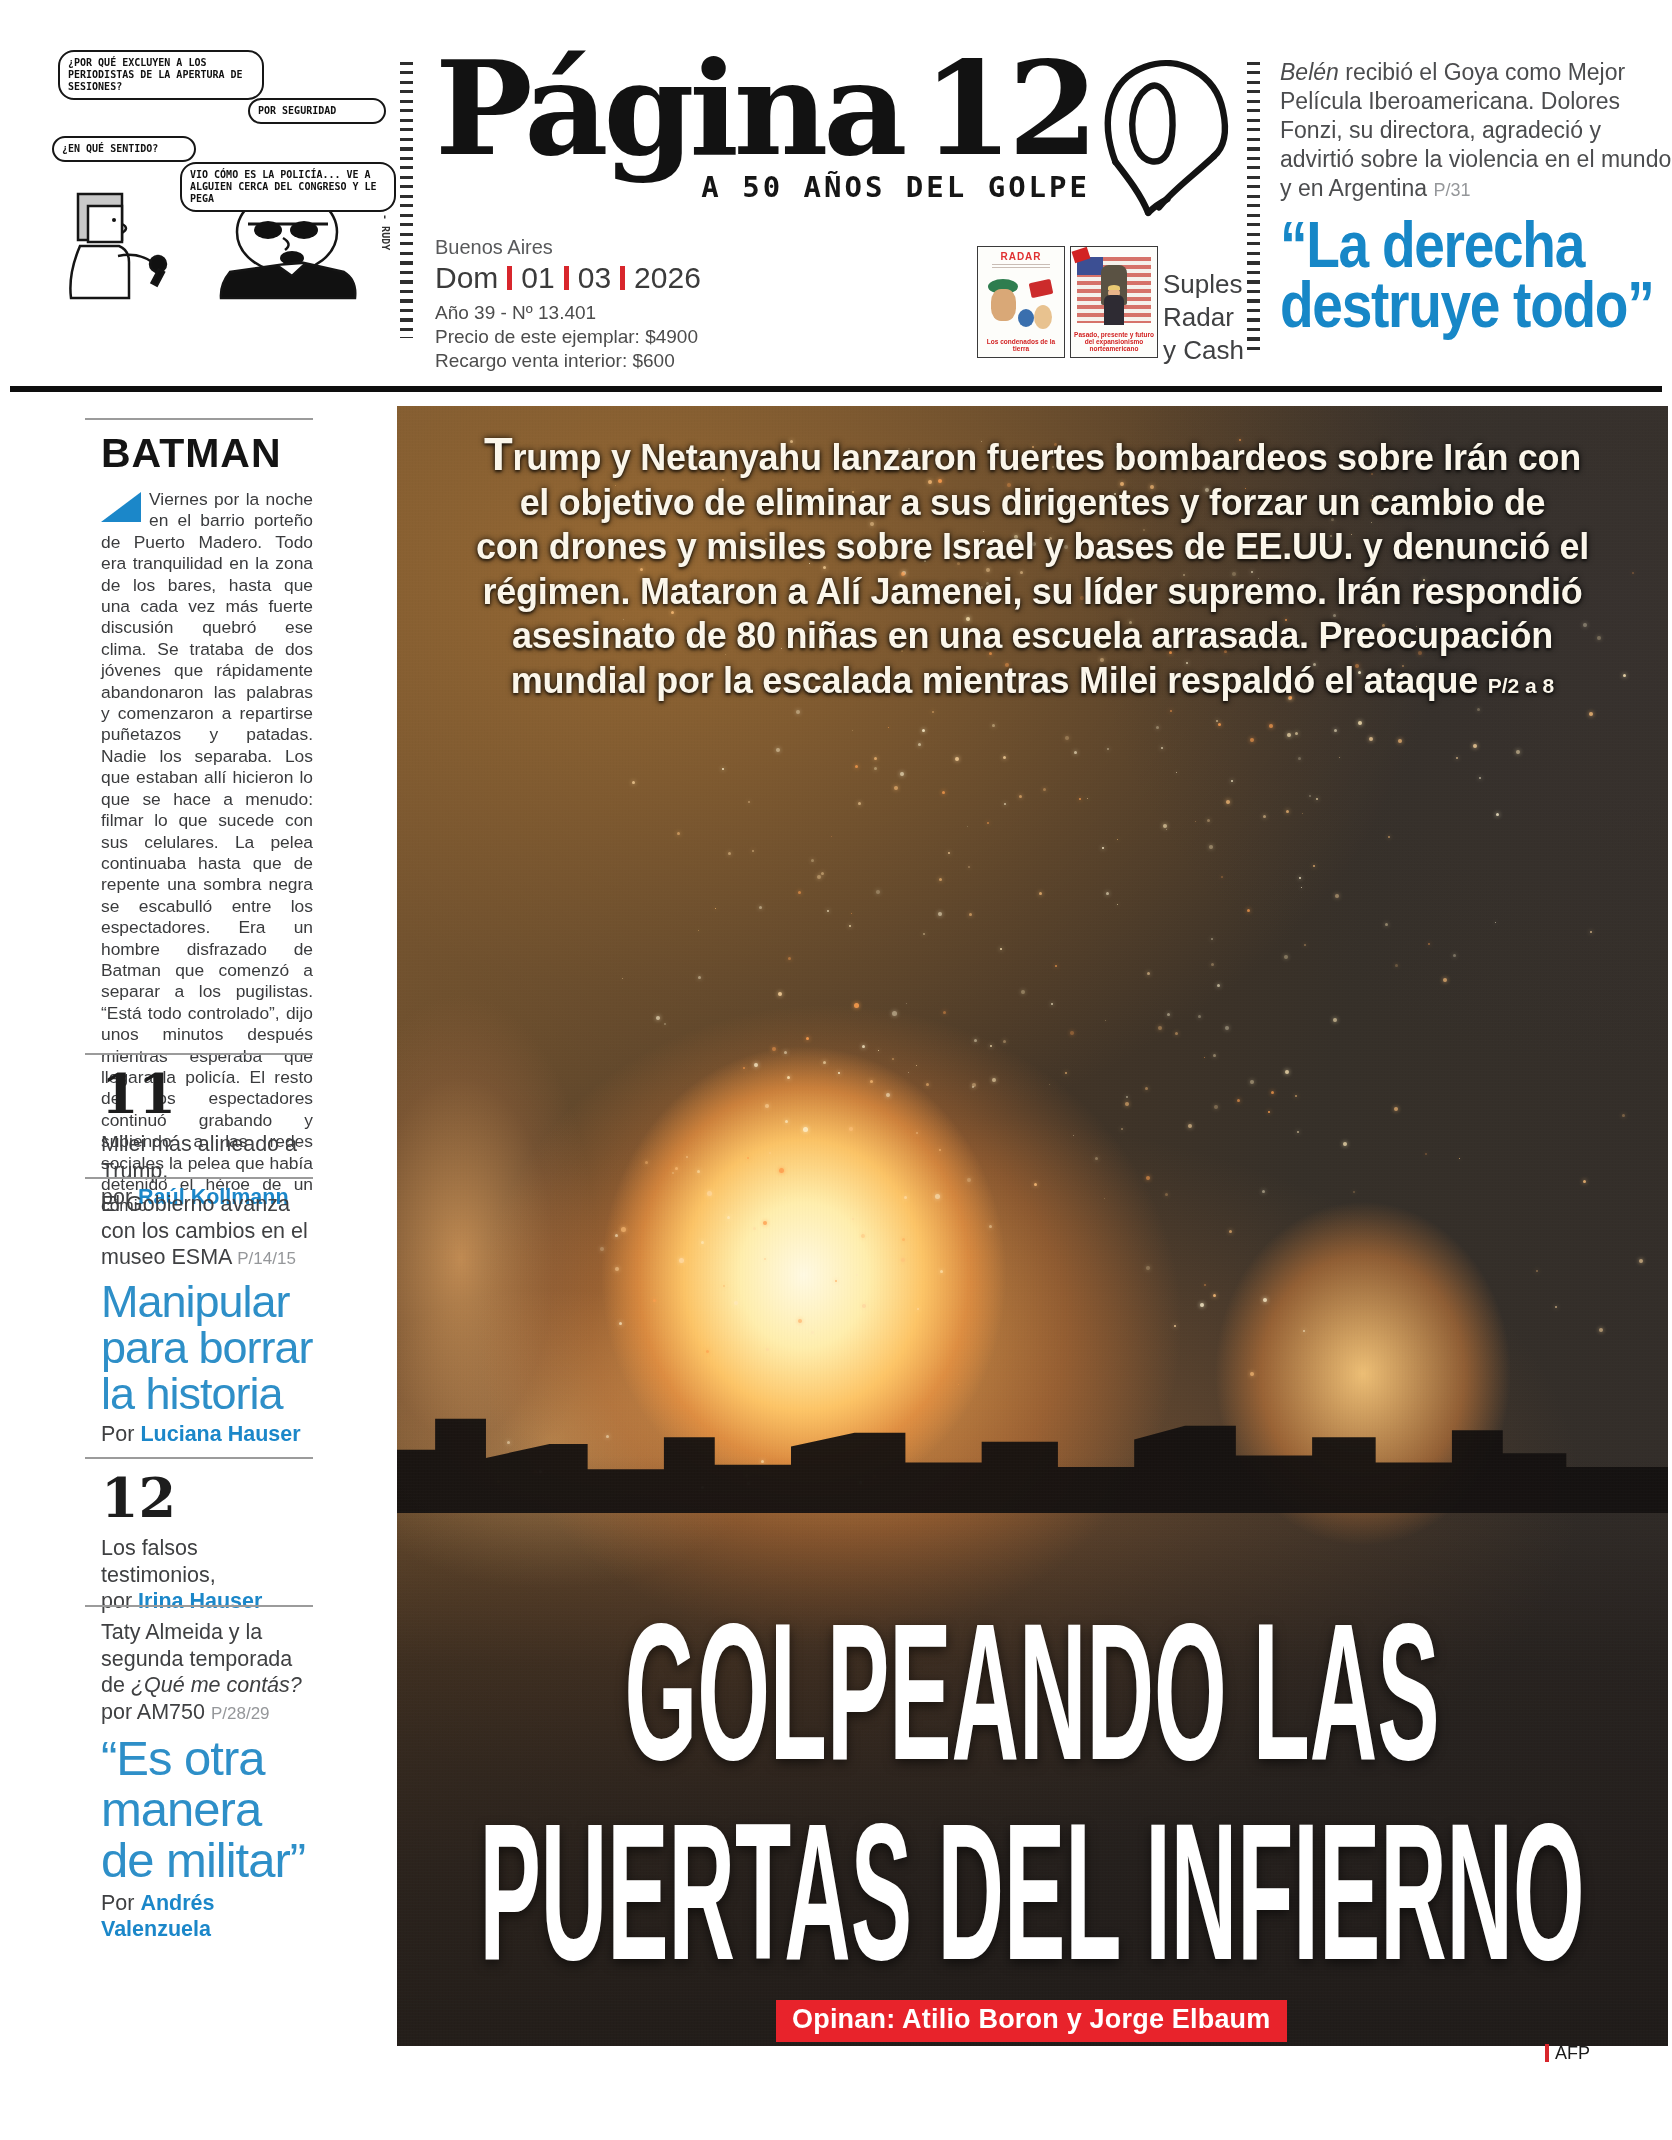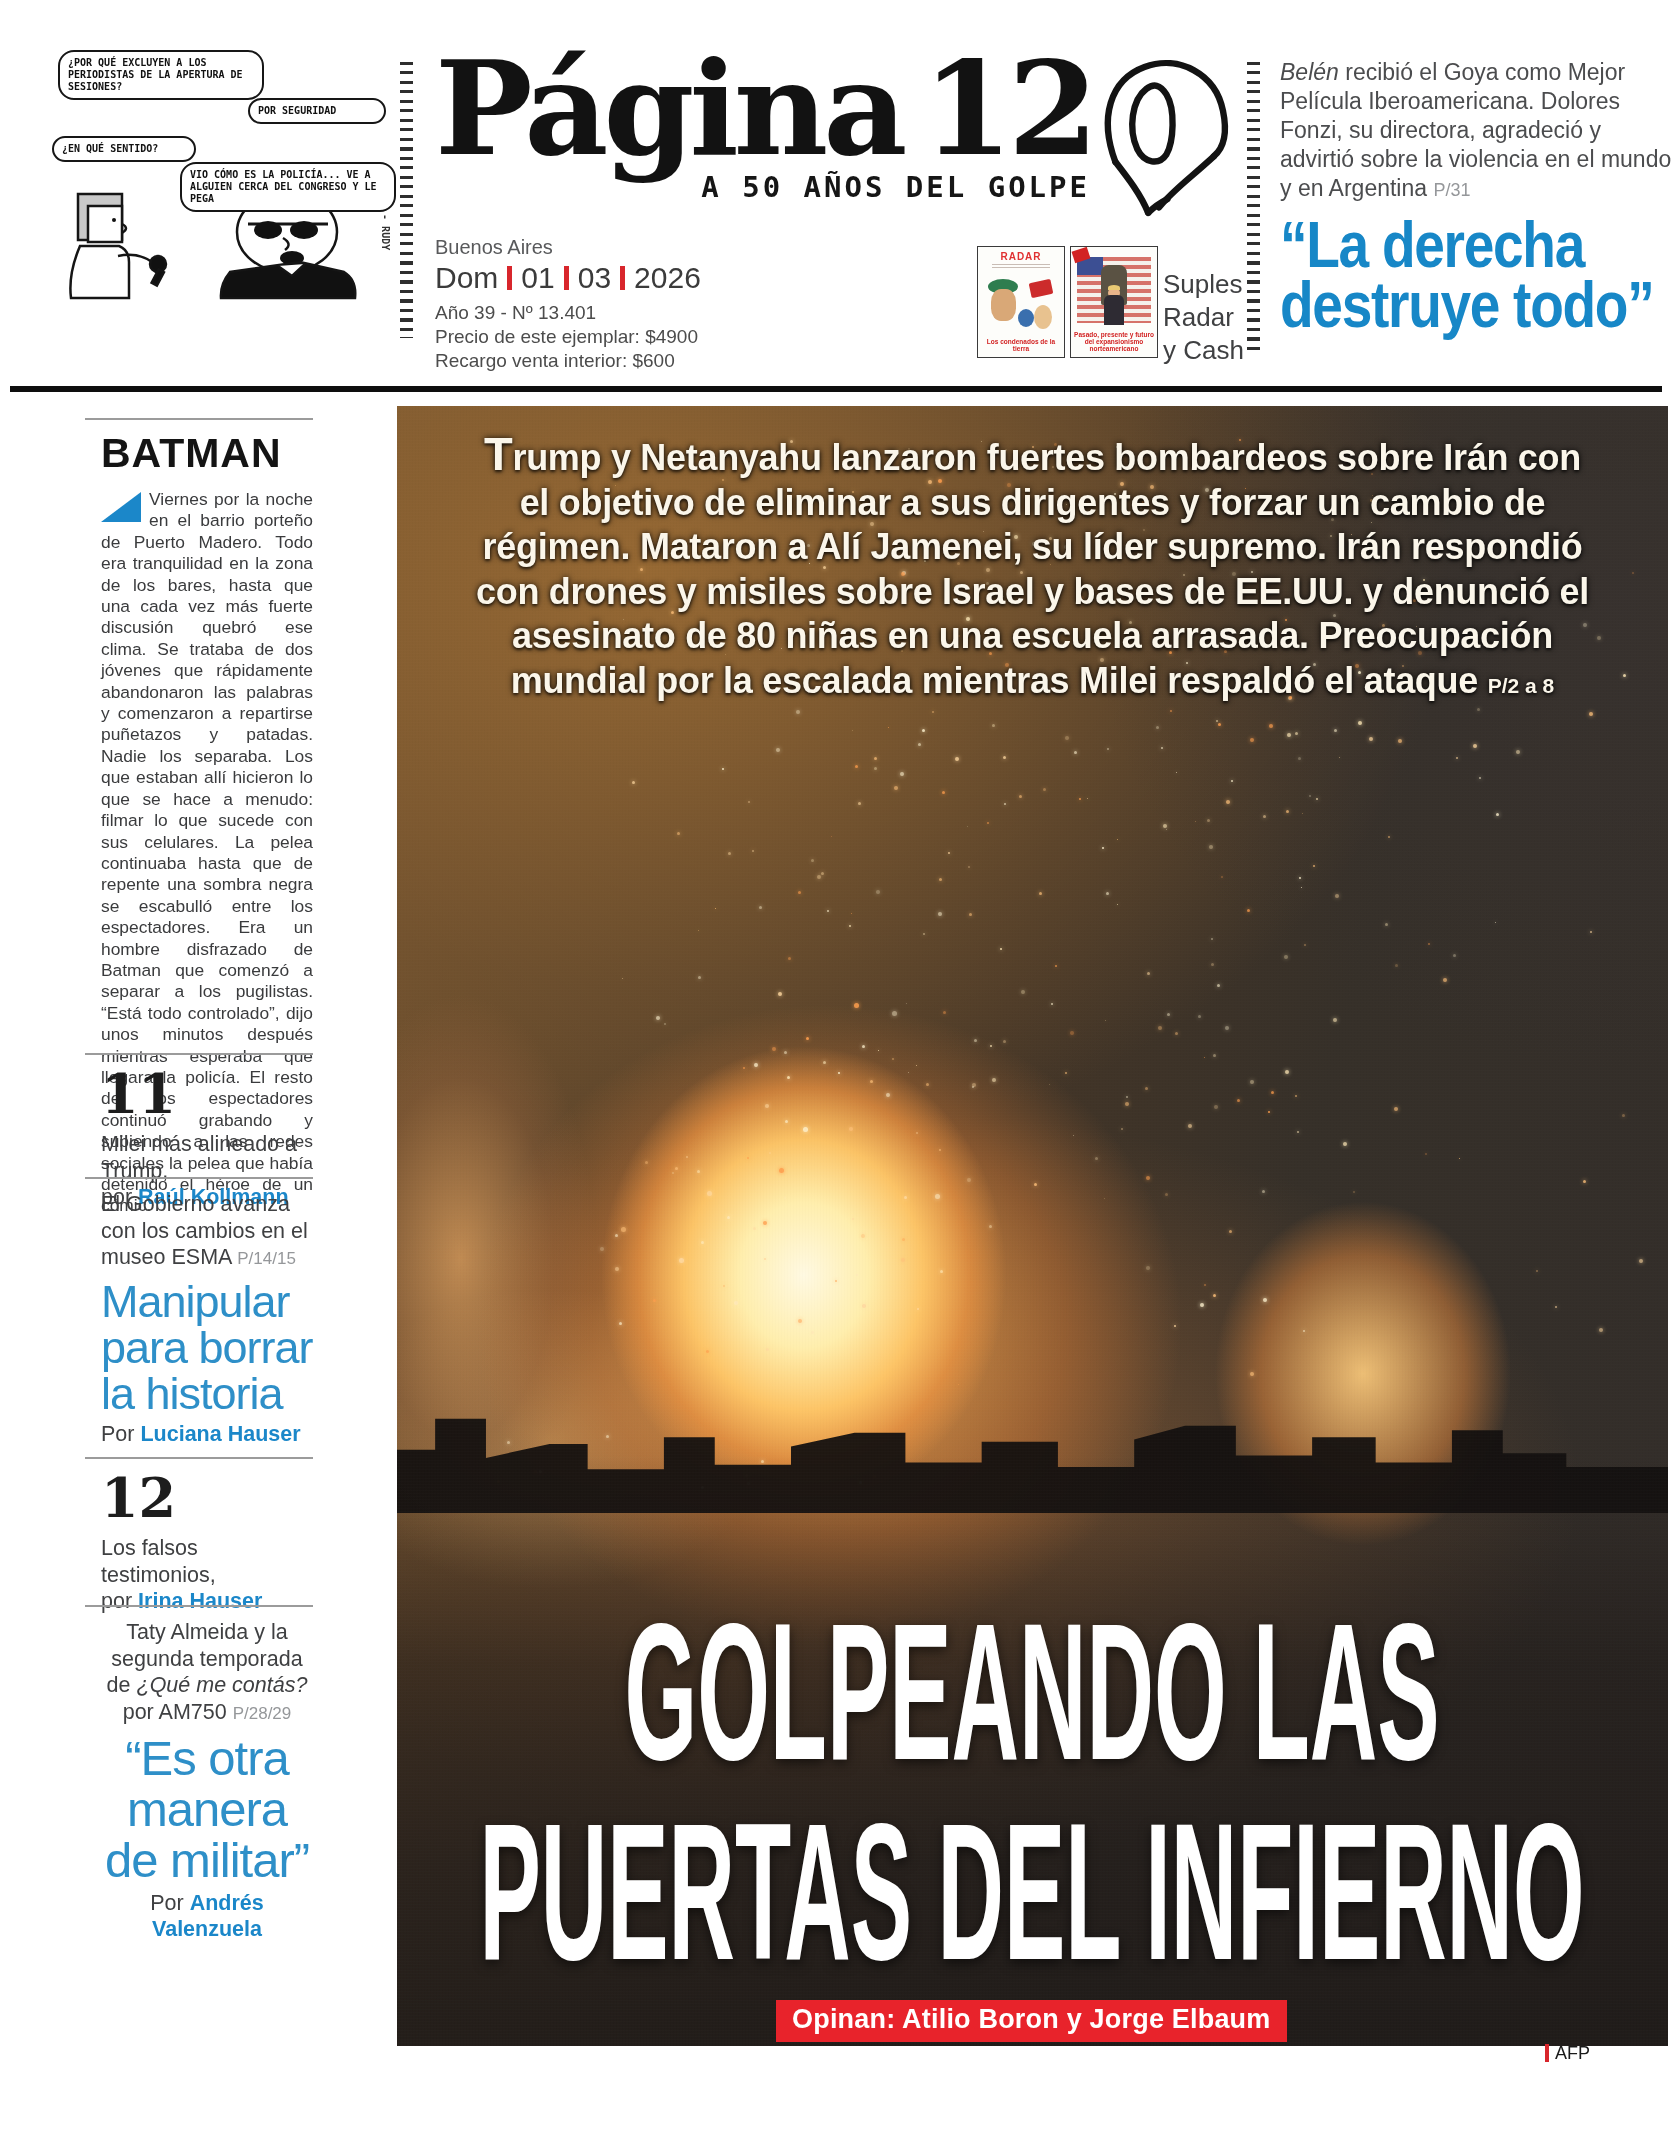--- a/index.html
+++ b/index.html
@@ -86,21 +86,21 @@
   .itline{font-size:21.5px;line-height:26.5px;color:#3f4042;}
   .author{font-weight:bold;color:#1b87c9;}
   .teaser{font-size:21.5px;line-height:26.5px;color:#3f4042;margin-top:12px;}
   .sref{font-size:17px;color:#95979a;}
   .bigblue{font-size:45px;line-height:46px;color:#2e8fc8;letter-spacing:-1px;margin-top:6px;}
   .bigblue2{font-size:49px;line-height:51px;}
   .byline{font-size:21.5px;line-height:26px;color:#3f4042;margin-top:4px;}
   .sb-11{top:1053px;}
   .sb-esma{top:1177px;}
   .sb-12{top:1457px;}
-  .sb-taty{top:1605px;text-align:center;}
+  .sb-taty{top:1605px;}
   .sb-32{top:1908px;}
 
   
   .photo{position:absolute;left:397px;top:406px;width:1271px;height:1640px;overflow:hidden;
     background:
       radial-gradient(ellipse 230px 260px at 32% 53%, #fff9e2 0%, #ffeead 28%, rgba(255,199,104,.96) 52%, rgba(240,150,66,.65) 72%, rgba(200,110,50,0) 88%),
       radial-gradient(ellipse 430px 390px at 34% 56%, rgba(252,178,88,.85), rgba(214,125,56,.45) 55%, rgba(150,90,45,0) 82%),
       radial-gradient(ellipse 185px 215px at 76% 59%, rgba(255,205,125,.9), rgba(226,136,62,.5) 55%, rgba(160,95,50,0) 80%),
       radial-gradient(ellipse 170px 330px at 5% 52%, rgba(222,160,95,.75), rgba(150,100,62,.35) 55%, rgba(110,80,55,0) 80%),
       radial-gradient(ellipse 300px 200px at 12% 63%, rgba(235,180,110,.5), rgba(140,95,60,0) 75%),
@@ -653,22 +653,22 @@
         <span class="spark" style="left: 462px; top: 1075px; width: 3px; height: 3px; background: rgb(255, 233, 184); opacity: 0.71; box-shadow: rgb(255, 233, 184) 0px 0px 4px;"></span>
         <span class="spark" style="left: 137px; top: 1064px; width: 3px; height: 3px; background: rgb(255, 159, 78); opacity: 0.63; box-shadow: rgb(255, 159, 78) 0px 0px 4px;"></span>
       </div>
     <div class="buildings"></div>
     <div class="murk"></div>
     <div class="grain"></div>
 
     <div class="deck">
       <div><span class="dcap">T</span><span>rump y Netanyahu lanzaron fuertes bombardeos sobre Irán con</span></div>
       <div>el objetivo de eliminar a sus dirigentes y forzar un cambio de</div>
+      <div>con drones y misiles sobre Israel y bases de EE.UU. y denunció el</div>
       <div>régimen. Mataron a Alí Jamenei, su líder supremo. Irán respondió</div>
-      <div>con drones y misiles sobre Israel y bases de EE.UU. y denunció el</div>
       <div>asesinato de 80 niñas en una escuela arrasada. Preocupación</div>
       <div><span>mundial por la escalada mientras Milei respaldó el ataque</span> <span class="dref">P/2 a 8</span></div>
     </div>
 
     <svg class="title-svg" viewBox="0 0 1271 400">
       <text x="635" y="148" text-anchor="middle" textLength="815" lengthAdjust="spacingAndGlyphs" font-family="Liberation Sans, sans-serif" font-weight="bold" font-size="195" fill="#ffffff">GOLPEANDO LAS</text>
       <text x="635" y="348" text-anchor="middle" textLength="1105" lengthAdjust="spacingAndGlyphs" font-family="Liberation Sans, sans-serif" font-weight="bold" font-size="195" fill="#ffffff">PUERTAS DEL INFIERNO</text>
     </svg>
 
     <div class="kicker">Opinan: Atilio Boron y Jorge Elbaum</div>

